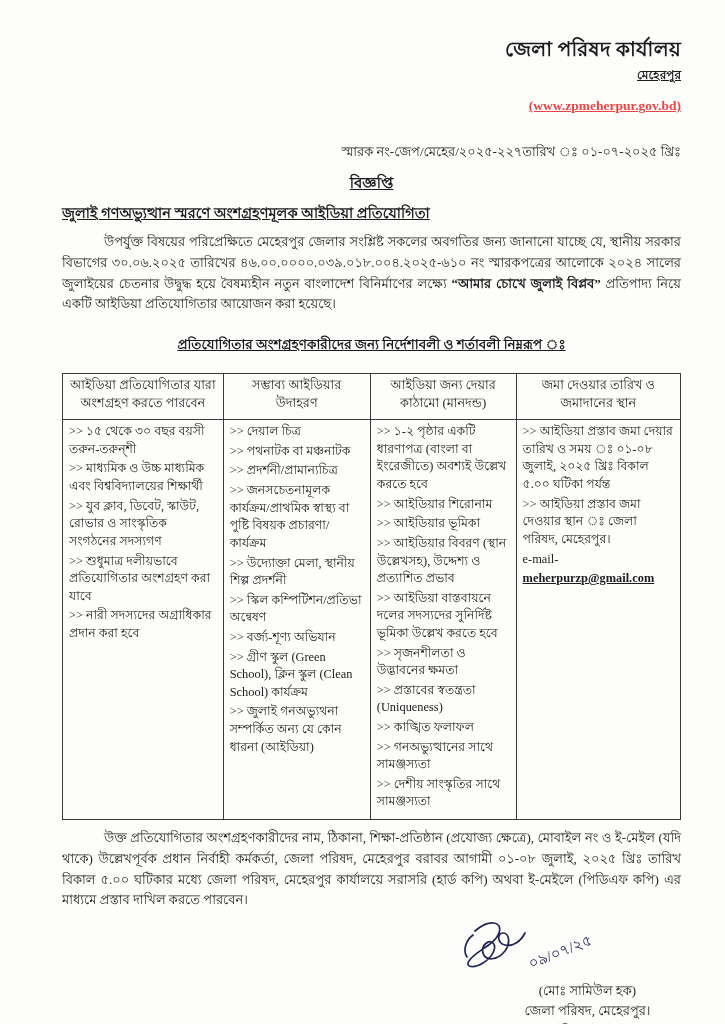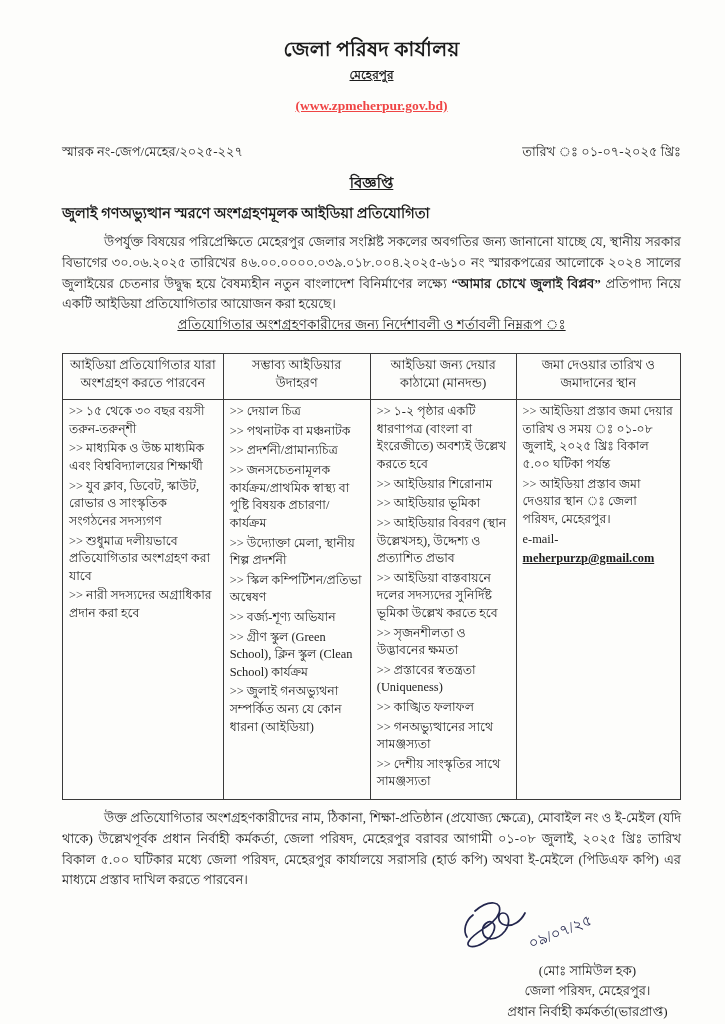--- a/index.html
+++ b/index.html
@@ -12,35 +12,35 @@
     margin: 0 auto;
     background: #fdfdfb;
     color: #1c1c1c;
     overflow: hidden;
     box-shadow: 0 0 6px rgba(0,0,0,.25);
     padding: 34px 44px 20px 62px;
     font-size: 13px;
     line-height: 1.5;
   }
   
-  .doc-header { text-align: center; }
+  .doc-header { text-align: right; }
   .office-name { font-size: 20px; font-weight: bold; letter-spacing: .3px; }
   .district-name { font-size: 12px; font-weight: bold; text-decoration: underline; margin-top: 2px; }
   .website { display: inline-block; margin-top: 12px; font-size: 13.5px; font-weight: bold;
              text-decoration: underline; color: #ef4444; cursor: pointer; }
   
-  .meta-row { display: flex; justify-content: space-between; margin-top: 26px; font-size: 13px; }
+  .meta-row { display: flex; justify-content: flex-end; margin-top: 26px; font-size: 13px; margin-left: 14px; }
   
   .notice-title { text-align: center; font-size: 15px; font-weight: bold; text-decoration: underline; margin-top: 10px; }
-  .subject-line { font-size: 14.5px; font-weight: bold; margin-top: 9px; }
+  .subject-line { font-size: 14.5px; font-weight: bold; text-decoration: underline; margin-top: 9px; }
   
   .intro { margin-top: 7px; text-align: justify; line-height: 1.6; }
   .intro .indent { display: inline-block; width: 42px; }
   .intro b { font-weight: bold; }
-  .table-heading { text-align: center; font-size: 13.5px; font-weight: normal; text-decoration: underline; margin-top: 0; }
+  .table-heading { text-align: center; font-size: 13.5px; font-weight: bold; text-decoration: underline; margin-top: 20px; }
   
   table.idea-table { width: 100%; border-collapse: collapse; margin-top: 18px; table-layout: fixed; }
   .idea-table th, .idea-table td { border: 1.4px solid #3a3a3a; vertical-align: top; padding: 3px 6px 6px 6px; }
   .idea-table th { font-weight: normal; text-align: center; font-size: 12.8px; line-height: 1.4; }
   .idea-table td { font-size: 12.4px; line-height: 1.42; }
   .idea-table col.c1 { width: 26%; } .idea-table col.c2 { width: 23.8%; }
   .idea-table col.c3 { width: 23.6%; } .idea-table col.c4 { width: 26.6%; }
   .cell-item { margin-bottom: 2px; }
   .email-link { font-family: "Liberation Serif", serif; font-weight: bold; text-decoration: underline; cursor: pointer; word-break: break-all; text-align: center; }
   

